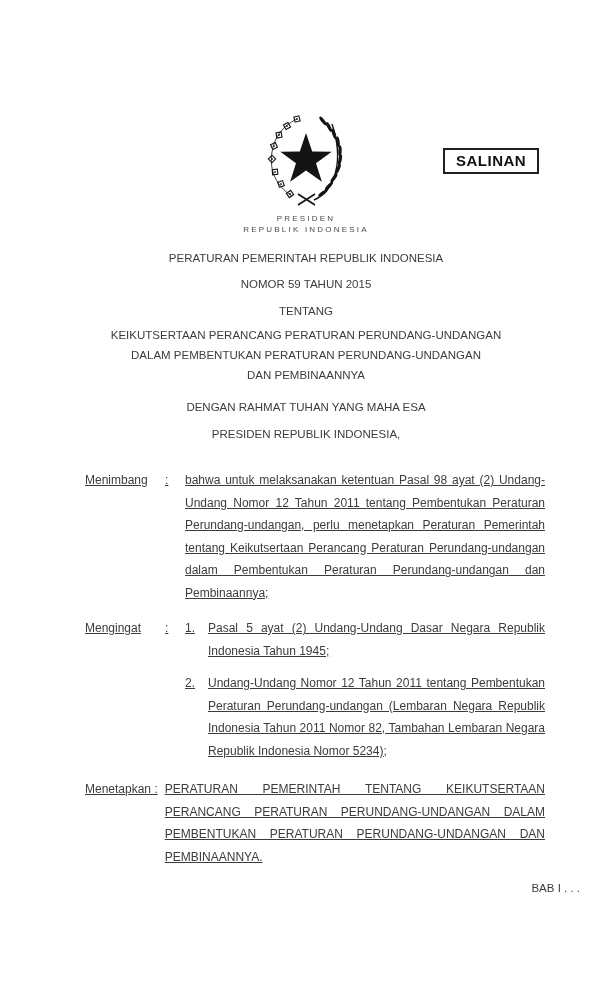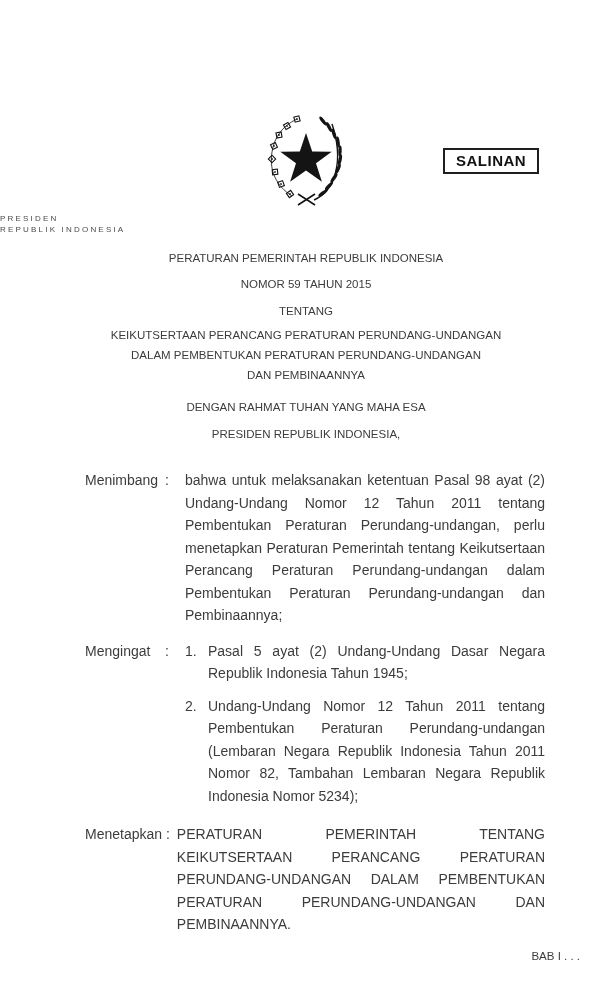--- a/index.html
+++ b/index.html
@@ -27,35 +27,36 @@
     border: 2px solid #1f1f1f;
     padding: 2px 11px 3px 11px;
     font-size: 15px;
     font-weight: bold;
     letter-spacing: 0.5px;
     color: #111111;
     background: #ffffff;
   }
   .letterhead {
     margin-top: 3px;
+    text-align: center;
     font-size: 8px;
     letter-spacing: 2.2px;
     line-height: 11px;
     color: #4a4a4a;
   }
   
   .cline { text-align: center; font-size: 11.5px; color: #3c3c3c; }
   .t1 { margin-top: 17px; }
   .t2 { margin-top: 14px; }
   .t3 { margin-top: 15px; }
   .subject { margin-top: 8px; line-height: 20px; }
   .invocation { margin-top: 16px; }
   .authority  { margin-top: 15px; }
   
-  .bodytext { font-size: 14px; line-height: 22.5px; color: #3c3c3c; }
+  .bodytext { font-size: 12px; line-height: 22.5px; color: #3c3c3c; text-decoration: underline; }
   .block { display: flex; padding: 0 67px 0 85px; }
   .blk-label { width: 80px; flex: none; }
   .blk-colon { width: 20px; flex: none; }
   .blk-body  { flex: 1; text-align: justify; }
   .considering { margin-top: 29px; }
   .remembering { margin-top: 13px; }
   .list-item { display: flex; }
   .list-item + .list-item { margin-top: 10px; }
   .li-num  { width: 23px; flex: none; }
   .li-text { flex: 1; text-align: justify; }

